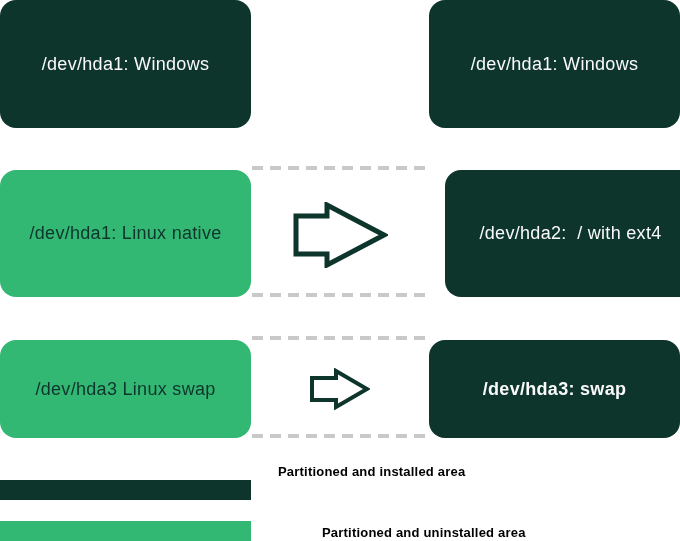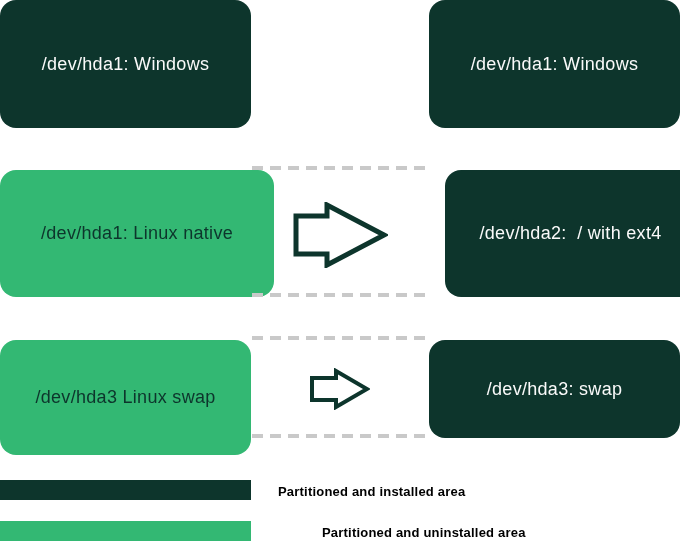--- a/index.html
+++ b/index.html
@@ -16,24 +16,24 @@
   }
   .box{
     position:absolute;
     display:flex;align-items:center;justify-content:center;
     font-size:18px;letter-spacing:.3px;white-space:pre;border-radius:16px;
   }
   .box.dark{background:var(--dark);color:#fafafa;}
   .box.light{background:var(--light);color:var(--dark);}
   .b-r1l{left:0;top:0;width:251px;height:128px;}
   .b-r1r{left:429px;top:0;width:251px;height:128px;}
-  .b-r2l{left:0;top:170px;width:274px;height:127px;}
+  .b-r2l{left:0;top:170px;width:251px;height:127px;}
   .b-r2r{left:429px;top:170px;width:251px;height:127px;margin-left:16px;}
-  .b-r3l{left:0;top:340px;width:251px;height:115px;}
-  .b-r3r{left:429px;top:340px;width:251px;height:98px;}
+  .b-r3l{left:0;top:340px;width:251px;height:98px;}
+  .b-r3r{left:429px;top:340px;width:251px;height:98px;font-weight:bold;}
   .dash{
     position:absolute;left:252px;width:177px;height:4px;
     background:repeating-linear-gradient(90deg,var(--dashed) 0 11px,transparent 11px 18px);
   }
   .dash.d1{top:166px;}
   .dash.d2{top:293px;}
   .dash.d3{top:336px;}
   .dash.d4{top:434px;}
   .arrow{position:absolute;}
   .arrow.a1{left:293px;top:202px;width:95px;height:66px;}
@@ -42,21 +42,21 @@
   .arrow.a1 polygon{stroke-width:5;}
   .arrow.a2 polygon{stroke-width:4;}
   .swatch{position:absolute;left:0;width:251px;height:20px;}
   .swatch.installed{top:480px;background:var(--dark);}
   .swatch.uninstalled{top:521px;background:var(--light);}
   .legend-label{
     position:absolute;left:278px;
     font-size:13px;font-weight:bold;color:var(--legend_text);
     letter-spacing:.2px;
   }
-  .legend-label.l1{top:484px;}
+  .legend-label.l1{top:464px;}
   .legend-label.l2{top:525px;padding-left:44px;}
 </style>
 </head>
 <body>
 
 <div class="box dark b-r1l">
   <span>/dev/hda1: Windows</span>
 </div>
 <div class="box dark b-r1r">
   <span>/dev/hda1: Windows</span>

